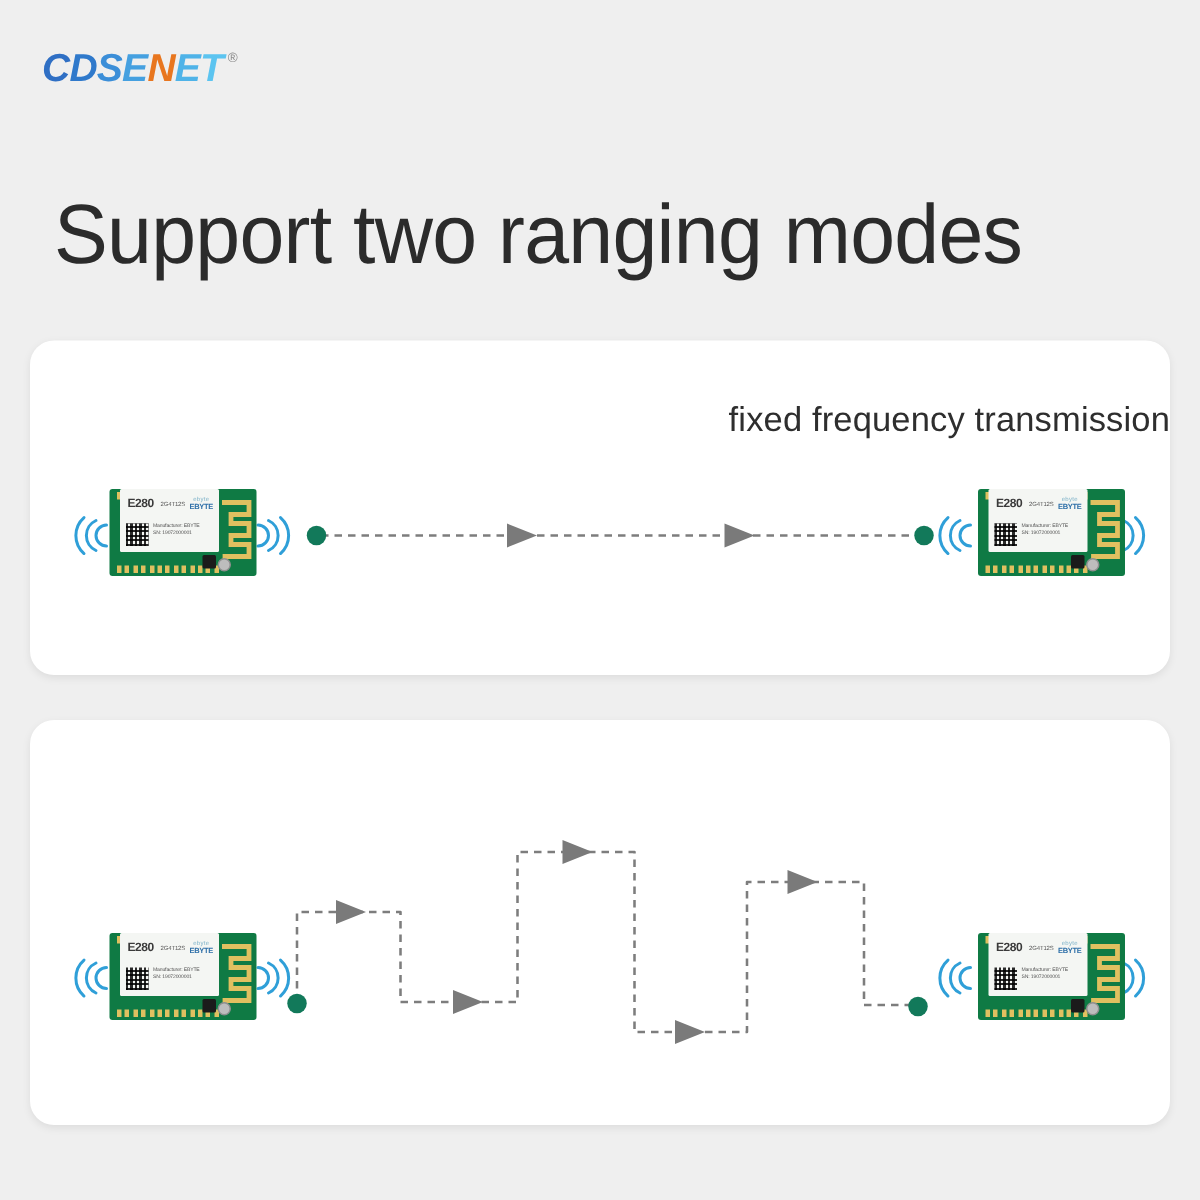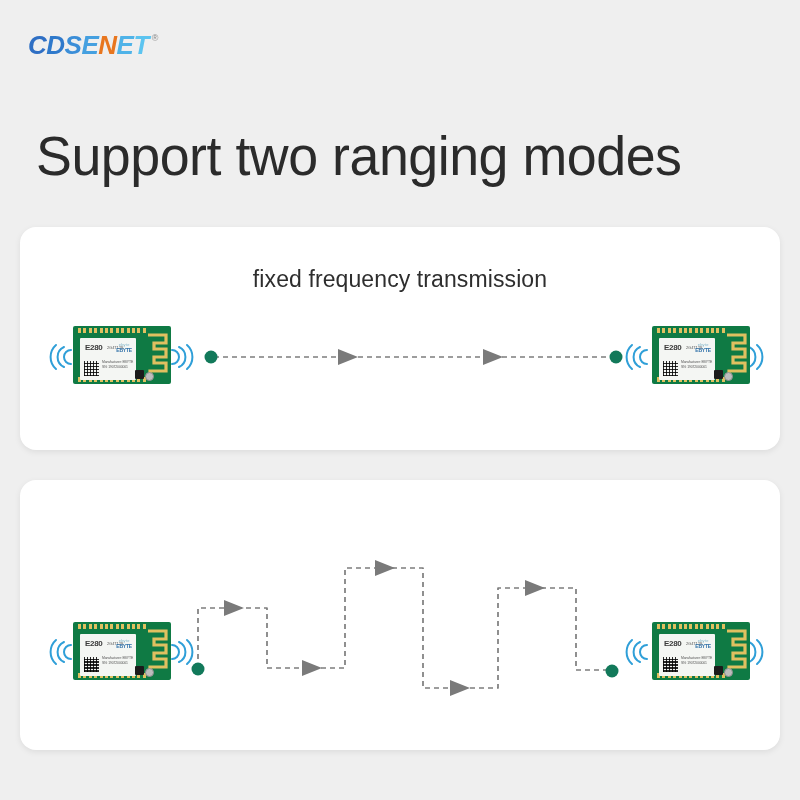--- a/index.html
+++ b/index.html
@@ -86,21 +86,21 @@
     position: absolute;
     left: 0;
     width: 100%;
     text-align: center;
     font-family: "Liberation Sans", sans-serif;
     font-size: 23px;
     font-weight: 400;
     color: #2e2e2e;
     letter-spacing: 0.1px;
   }
-  #card-fixed   .card-title { top: 39px; }
+  #card-fixed   .card-title { top: 39px; text-align: right; }
   #card-hopping .card-title { top: 37px; }
 
   
   .module {
     position: absolute;
     width: 98px;
     height: 58px;
   }
   .pcb {
     position: absolute;
@@ -122,22 +122,22 @@
   .pads i {
     display: block;
     width: 3px;
     height: 5px;
     background: #e0c060;
   }
   
   .label {
     position: absolute;
     left: 7px;
-    top: 12px;
-    width: 56px;
+    top: 0;
+    width: 66px;
     height: 42px;
     background: #f4f6f3;
     border-radius: 1px;
   }
   .lbl-model {
     position: absolute;
     left: 5px;
     top: 6px;
     font-size: 8px;
     font-weight: 700;

